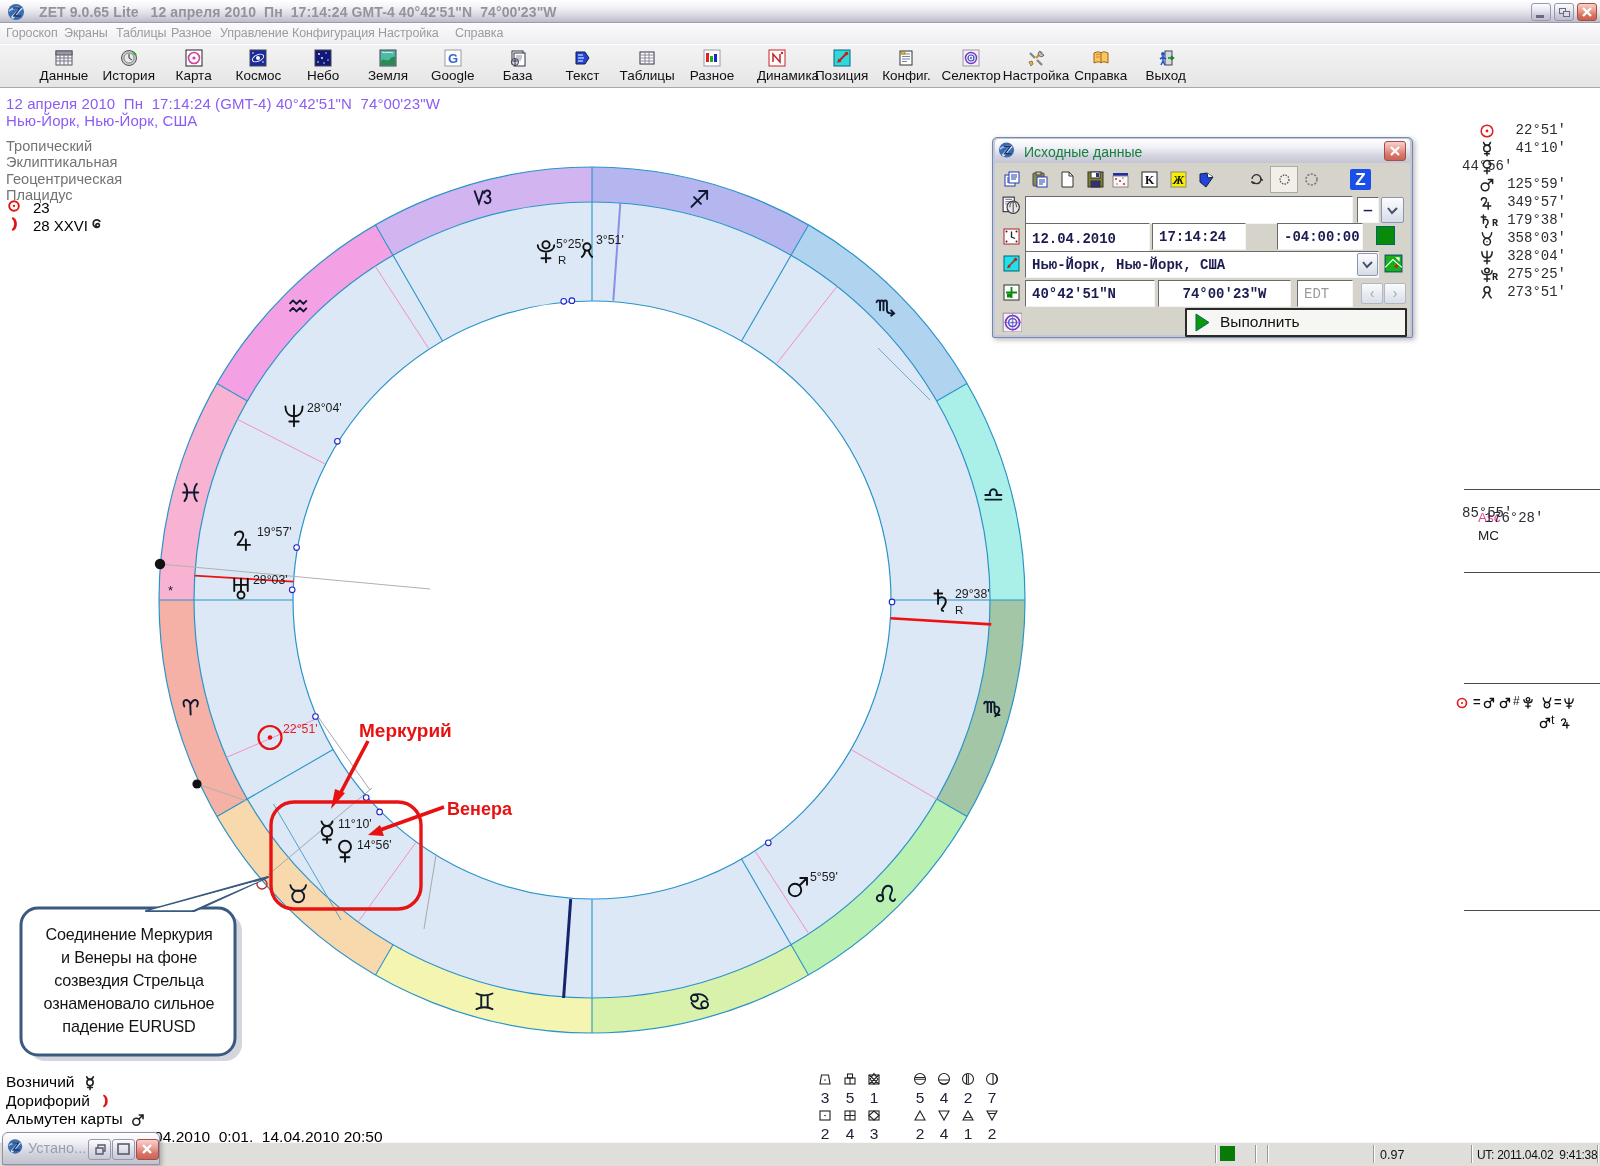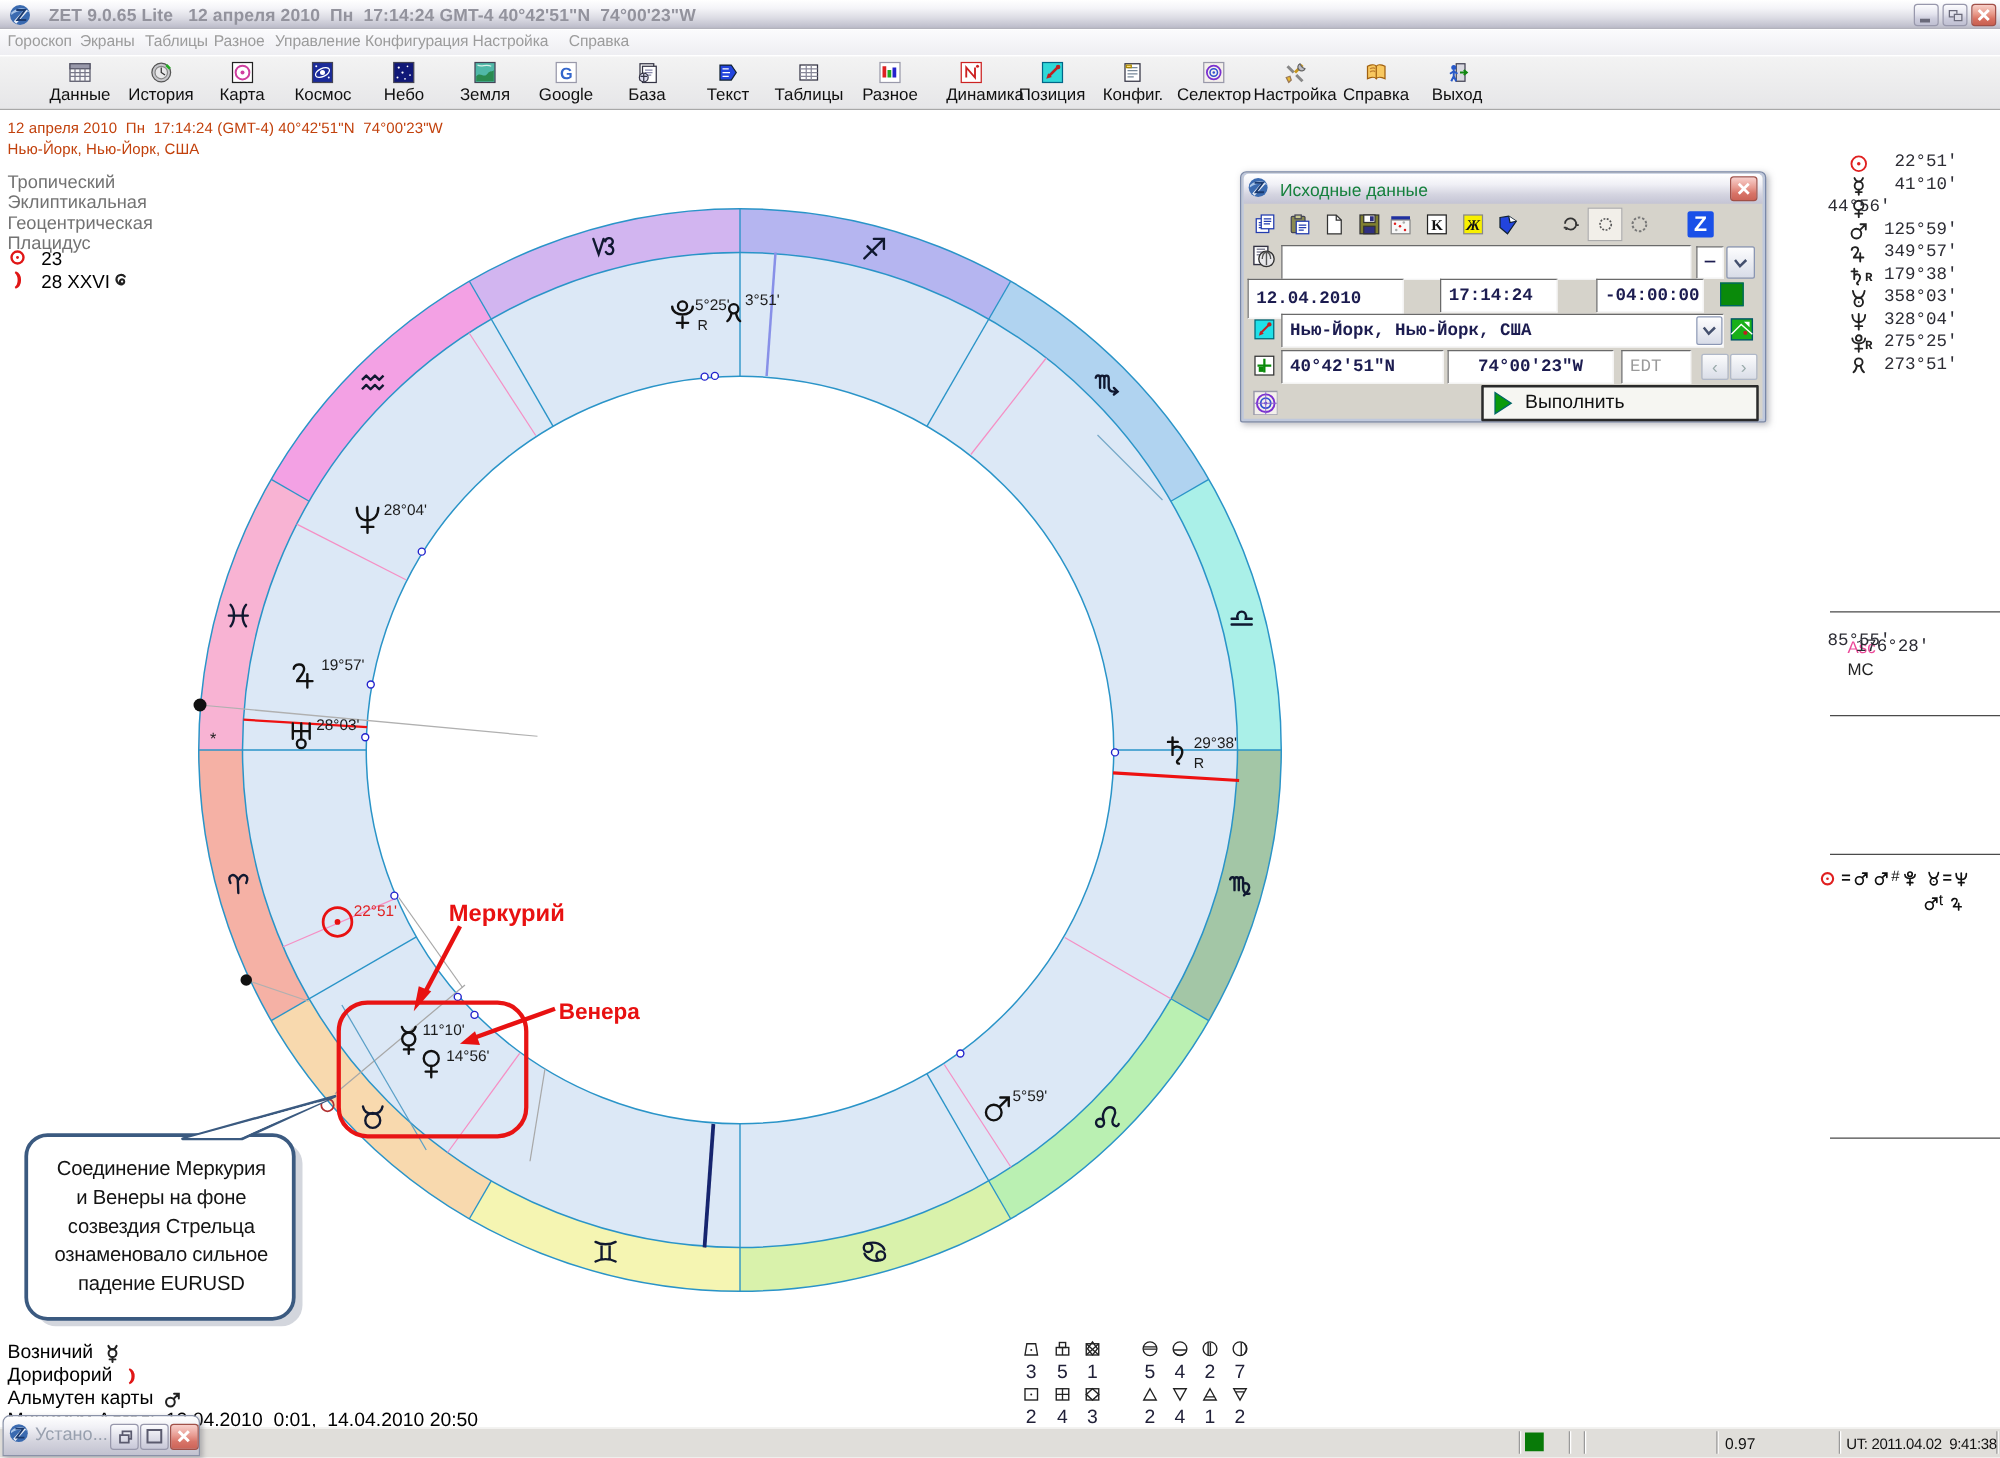--- a/index.html
+++ b/index.html
@@ -7,21 +7,21 @@
 .titlebar{left:0;top:0;width:1600px;height:23px;
  background:linear-gradient(#ffffff,#f4f4f8 30%,#dcdce4 65%,#c6c6d2 90%,#bcbcca);
  border-bottom:1px solid #9a9aa8}
 .ttext{left:39px;top:4px;font-size:14px;font-weight:bold;color:#93939d;letter-spacing:.1px}
 .menubar{left:0;top:24px;width:1600px;height:20px;background:linear-gradient(#fbfbfd,#eeeef2);}
 .menu-i{position:absolute;top:26px;font-size:12.5px;color:#9c9c9c;letter-spacing:-0.1px}
 .toolbar{left:0;top:44px;width:1600px;height:44px;background:linear-gradient(#f3f3f3,#e6e6e8);
  border-top:1px solid #fff;border-bottom:1px solid #a8a8a8}
 .tlabel{position:absolute;top:68px;font-size:13.5px;color:#111;text-align:center;width:90px;margin-left:-45px}
 .ticon{position:absolute;top:49px;width:18px;height:18px;margin-left:-9px}
-.hdr{font-size:12px;color:#c2410c}
+.hdr{font-size:15px;color:#8b5cf6}
 .sideln{font-size:14.6px;color:#737373}
 .fld{position:absolute;background:#fff;border:1px solid #888;
  border-top-color:#6a6a6a;border-left-color:#6a6a6a;border-bottom-color:#f4f4f4;border-right-color:#f4f4f4;
  font-family:"Liberation Mono",monospace;font-size:14px;font-weight:bold;color:#1c1c50;
  padding-left:6px;display:flex;align-items:center}
 .mono{font-family:"Liberation Mono",monospace}
 .pline{position:absolute;height:1px;background:#4a4a4a}
 .sep{position:absolute;top:1145px;width:2px;height:18px;border-left:1px solid #9a9a9a;border-right:1px solid #fff}
 </style></head><body>
 
@@ -522,21 +522,21 @@
       <path d="M6,10 L10,15 L15,10" fill="none" stroke="#44506e" stroke-width="2"></path>
     </svg></div>
 <svg class="abs" style="left:1003px;top:228px" width="17" height="17" viewBox="0 0 17 17">
     <rect x="1" y="1" width="15" height="15" fill="#fff" stroke="#b02020"></rect>
     <path d="M8.5,3.5 L8.5,9 L12,10.5" stroke="#223" fill="none" stroke-width="1.3"></path>
     <circle cx="3.5" cy="3.5" r="1" fill="#223"></circle>
     <circle cx="13.5" cy="3.5" r="1" fill="#223"></circle>
     <circle cx="3.5" cy="13.5" r="1" fill="#223"></circle>
     <circle cx="13.5" cy="13.5" r="1" fill="#223"></circle>
   </svg>
-<div class="fld" style="left:998px;top:223px;width:125px;height:32px">12.04.2010</div>
+<div class="fld" style="left:1025px;top:223px;width:125px;height:32px">12.04.2010</div>
 <div class="fld" style="left:1152px;top:223px;width:94px;height:27px">17:14:24</div>
 <div class="fld" style="left:1277px;top:223px;width:86px;height:27px">-04:00:00</div>
 <div class="abs" style="left:1376px;top:226px;width:19px;height:19px;background:#0a8a0a;border:1px solid #066"></div>
 <svg class="abs" style="left:1003px;top:255px" width="17" height="17" viewBox="0 0 17 17">
     <rect x="1" y="1" width="15" height="15" fill="#20e0e8" stroke="#067"></rect>
     <path d="M12,5 L5,12" stroke="#c02020" stroke-width="1.6"></path>
     <path d="M4,13.5 l1.5,-4 2.5,2.5 z" fill="#c02020"></path>
     <circle cx="12.5" cy="4.5" r="1.7" fill="#c02020"></circle>
   </svg>
 <div class="fld" style="left:1025px;top:251px;width:354px;height:27px">Нью-Йорк, Нью-Йорк, США</div>

